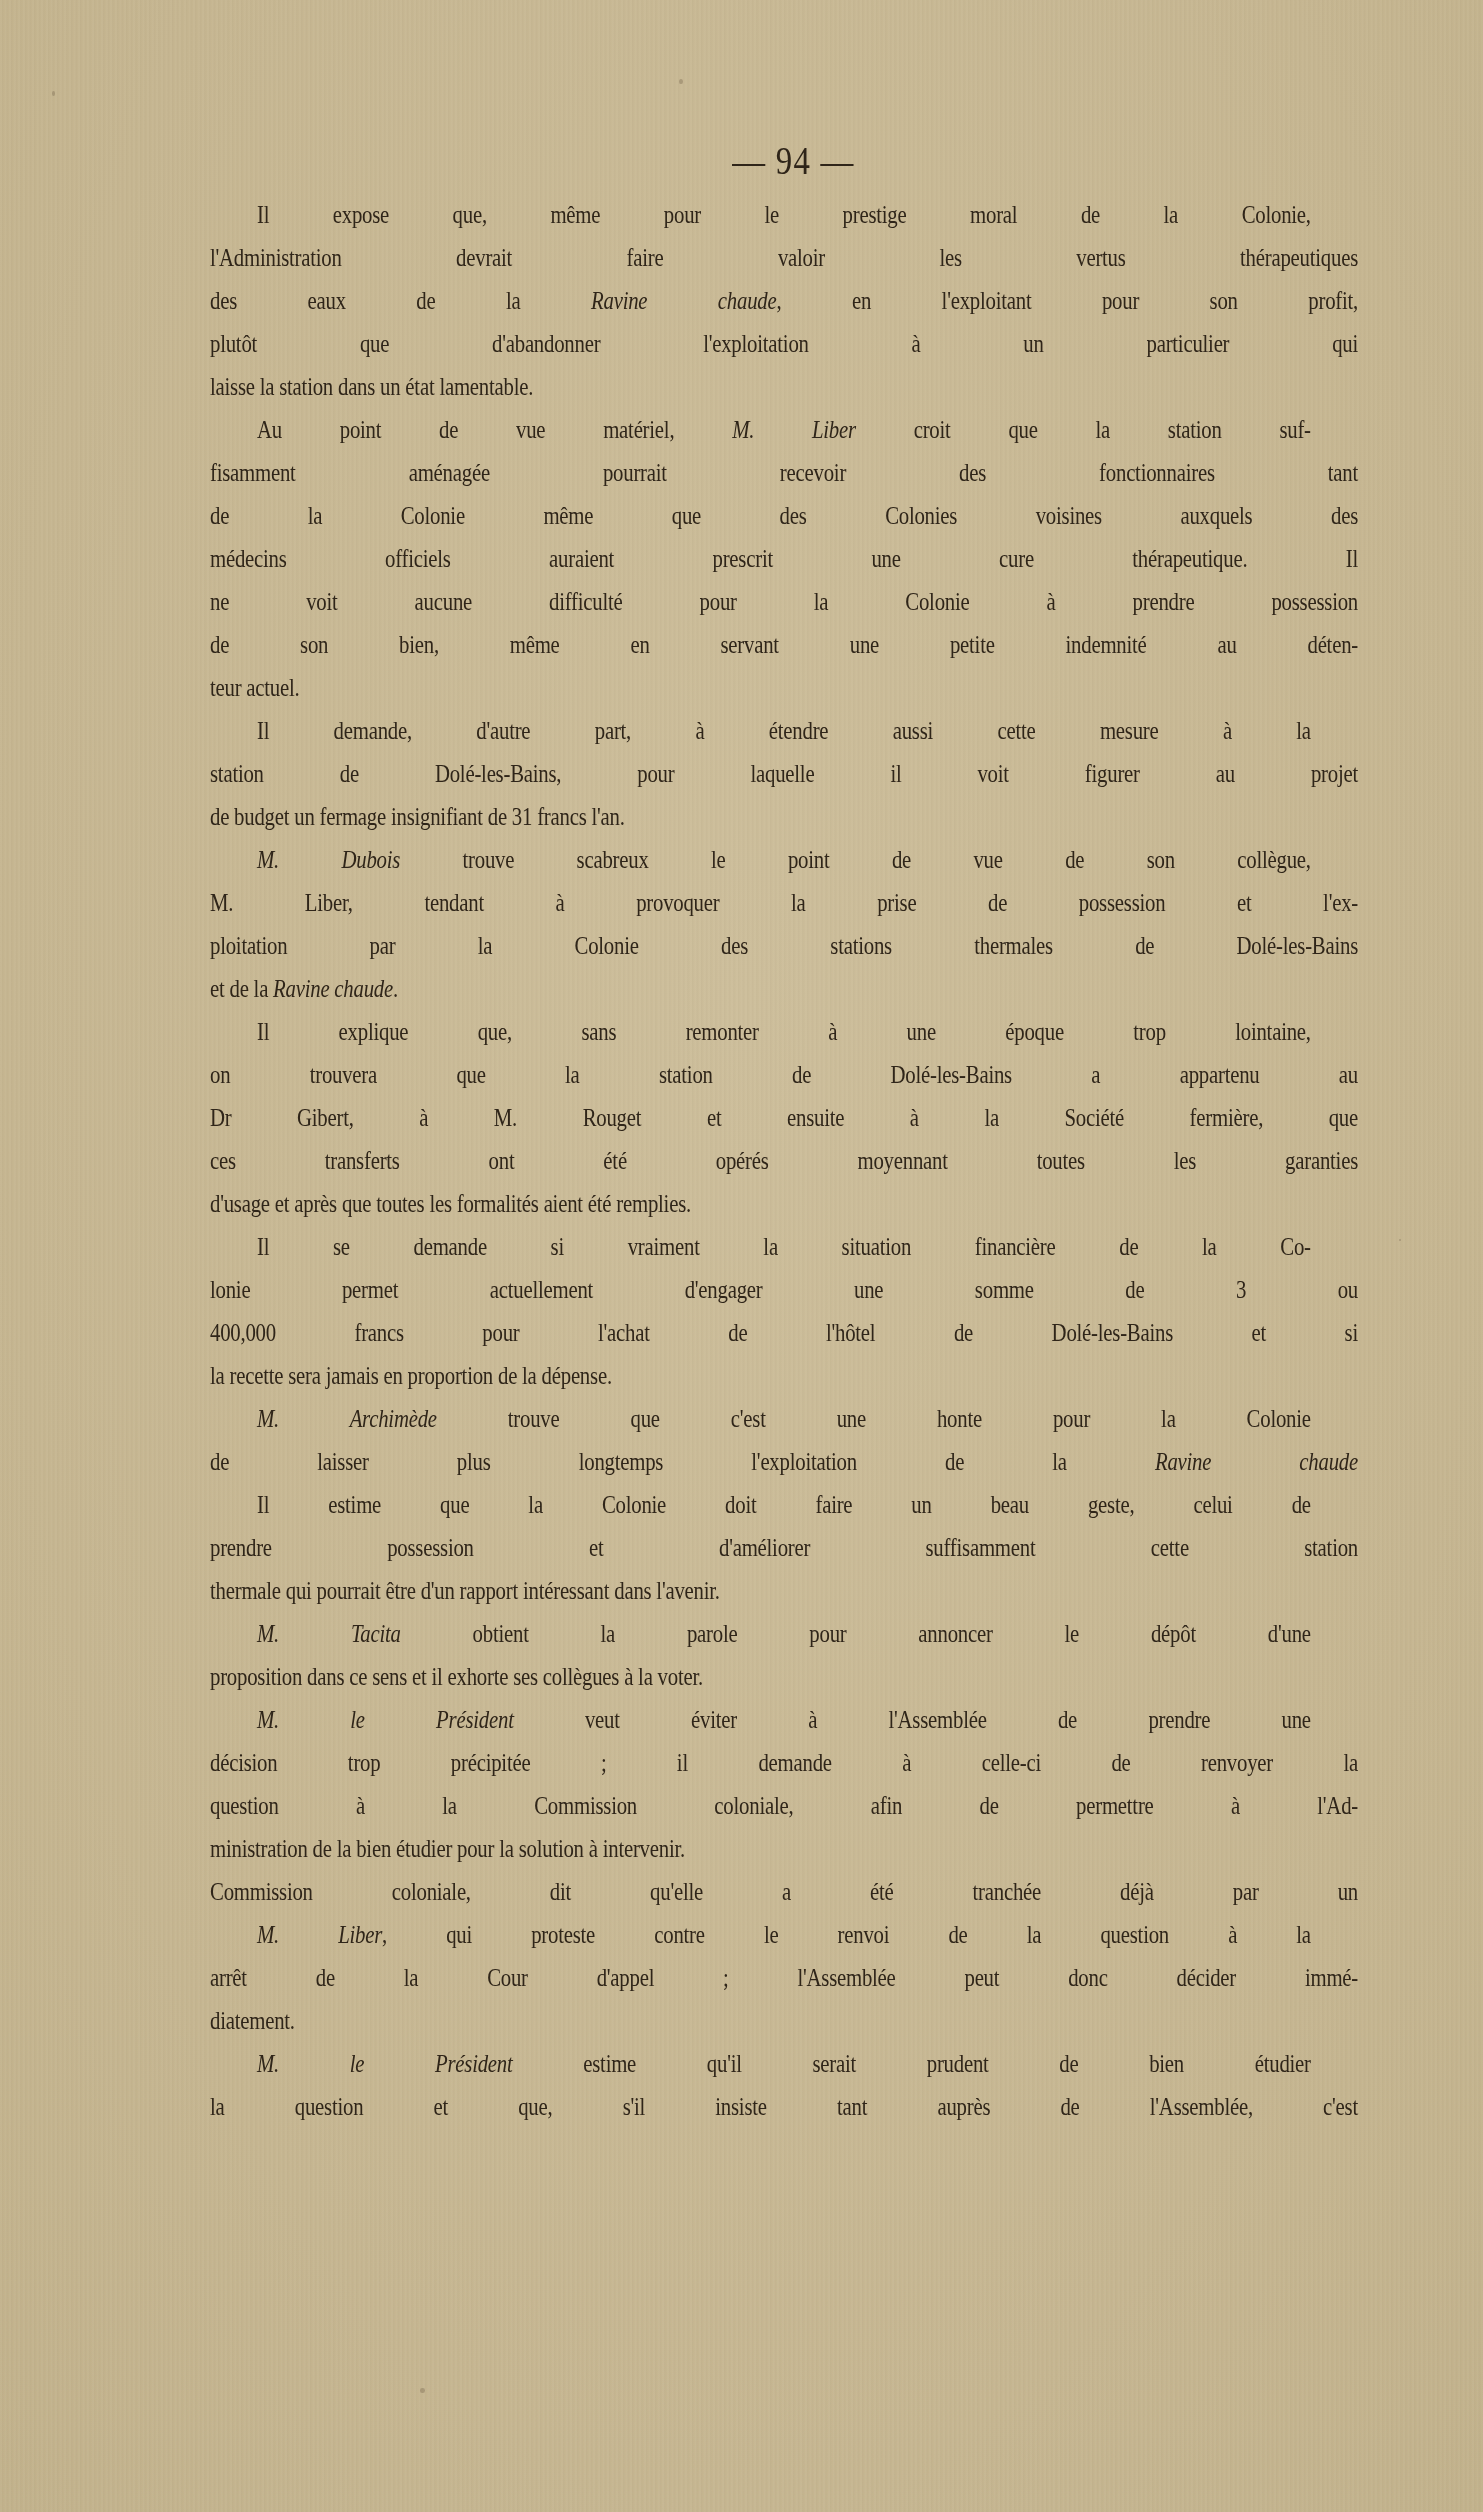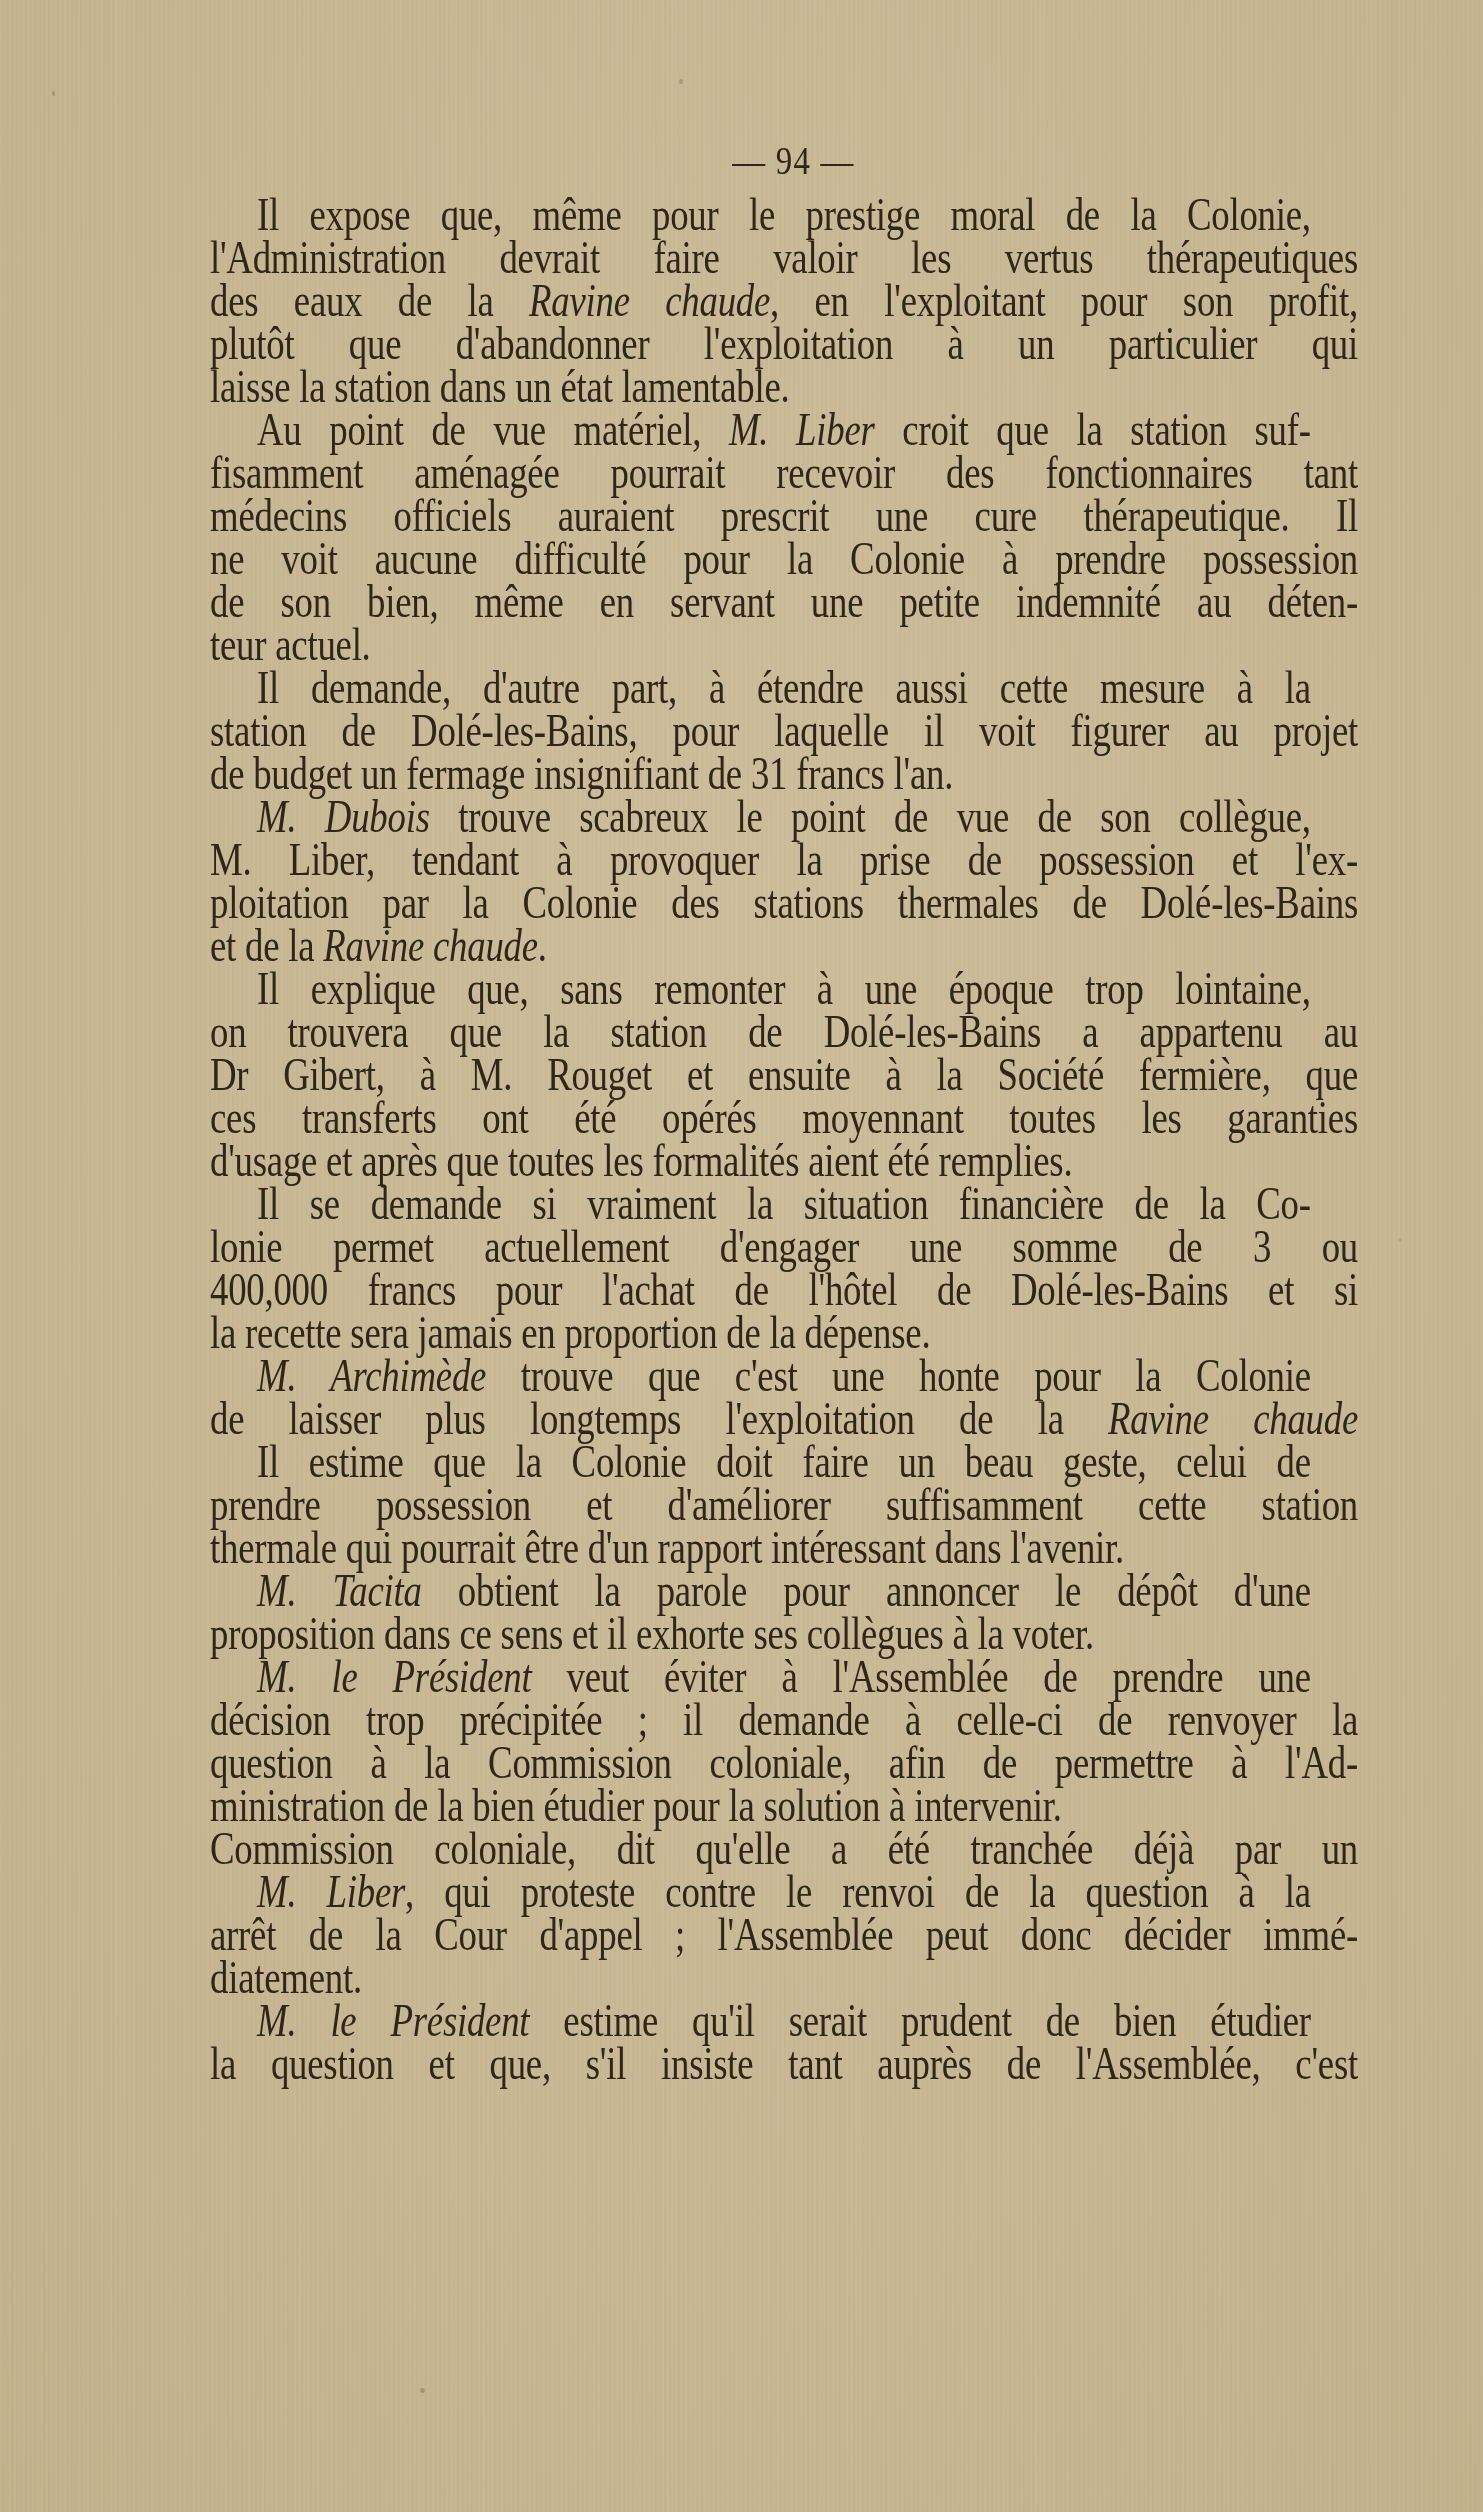--- a/index.html
+++ b/index.html
@@ -27,21 +27,21 @@
     .page-number {
       text-align: center;
       font-size: 40px;
       line-height: 46px;
       letter-spacing: 1.5px;
       margin-bottom: 9px;
       padding-left: 23px;
       transform: scaleX(0.82);
     }
     .text {
-      font-size: 46px;
+      font-size: 26px;
       line-height: 43px;
       text-align: justify;
       transform-origin: left top;
     }
     .line {
       display: block;
       white-space: nowrap;
       text-align: justify;
       text-align-last: justify;
       height: 43px;
@@ -88,20 +88,21 @@
       <div class="paragraph">
         <span class="line indent"><span class="line-inner">Il expose que, même pour le prestige moral de la Colonie,</span></span>
         <span class="line"><span class="line-inner">l'Administration devrait faire valoir les vertus thérapeutiques</span></span>
         <span class="line"><span class="line-inner"><span>des eaux de la </span><span class="it">Ravine chaude</span><span>, en l'exploitant pour son profit,</span></span></span>
         <span class="line"><span class="line-inner">plutôt que d'abandonner l'exploitation à un particulier qui</span></span>
         <span class="line last"><span class="line-inner">laisse la station dans un état lamentable.</span></span>
       </div>
       <div class="paragraph">
         <span class="line indent"><span class="line-inner"><span>Au point de vue matériel, </span><span class="it">M. Liber</span><span> croit que la station suf-</span></span></span>
         <span class="line"><span class="line-inner">fisamment aménagée pourrait recevoir des fonctionnaires tant</span></span>
+        <span class="line"><span class="line-inner">de la Colonie même que des Colonies voisines auxquels des</span></span>
         <span class="line"><span class="line-inner">médecins officiels auraient prescrit une cure thérapeutique. Il</span></span>
         <span class="line"><span class="line-inner">ne voit aucune difficulté pour la Colonie à prendre possession</span></span>
         <span class="line"><span class="line-inner">de son bien, même en servant une petite indemnité au déten-</span></span>
         <span class="line last"><span class="line-inner">teur actuel.</span></span>
       </div>
       <div class="paragraph">
         <span class="line indent"><span class="line-inner">Il demande, d'autre part, à étendre aussi cette mesure à la</span></span>
         <span class="line"><span class="line-inner">station de Dolé-les-Bains, pour laquelle il voit figurer au projet</span></span>
         <span class="line last"><span class="line-inner">de budget un fermage insignifiant de 31 francs l'an.</span></span>
       </div>

